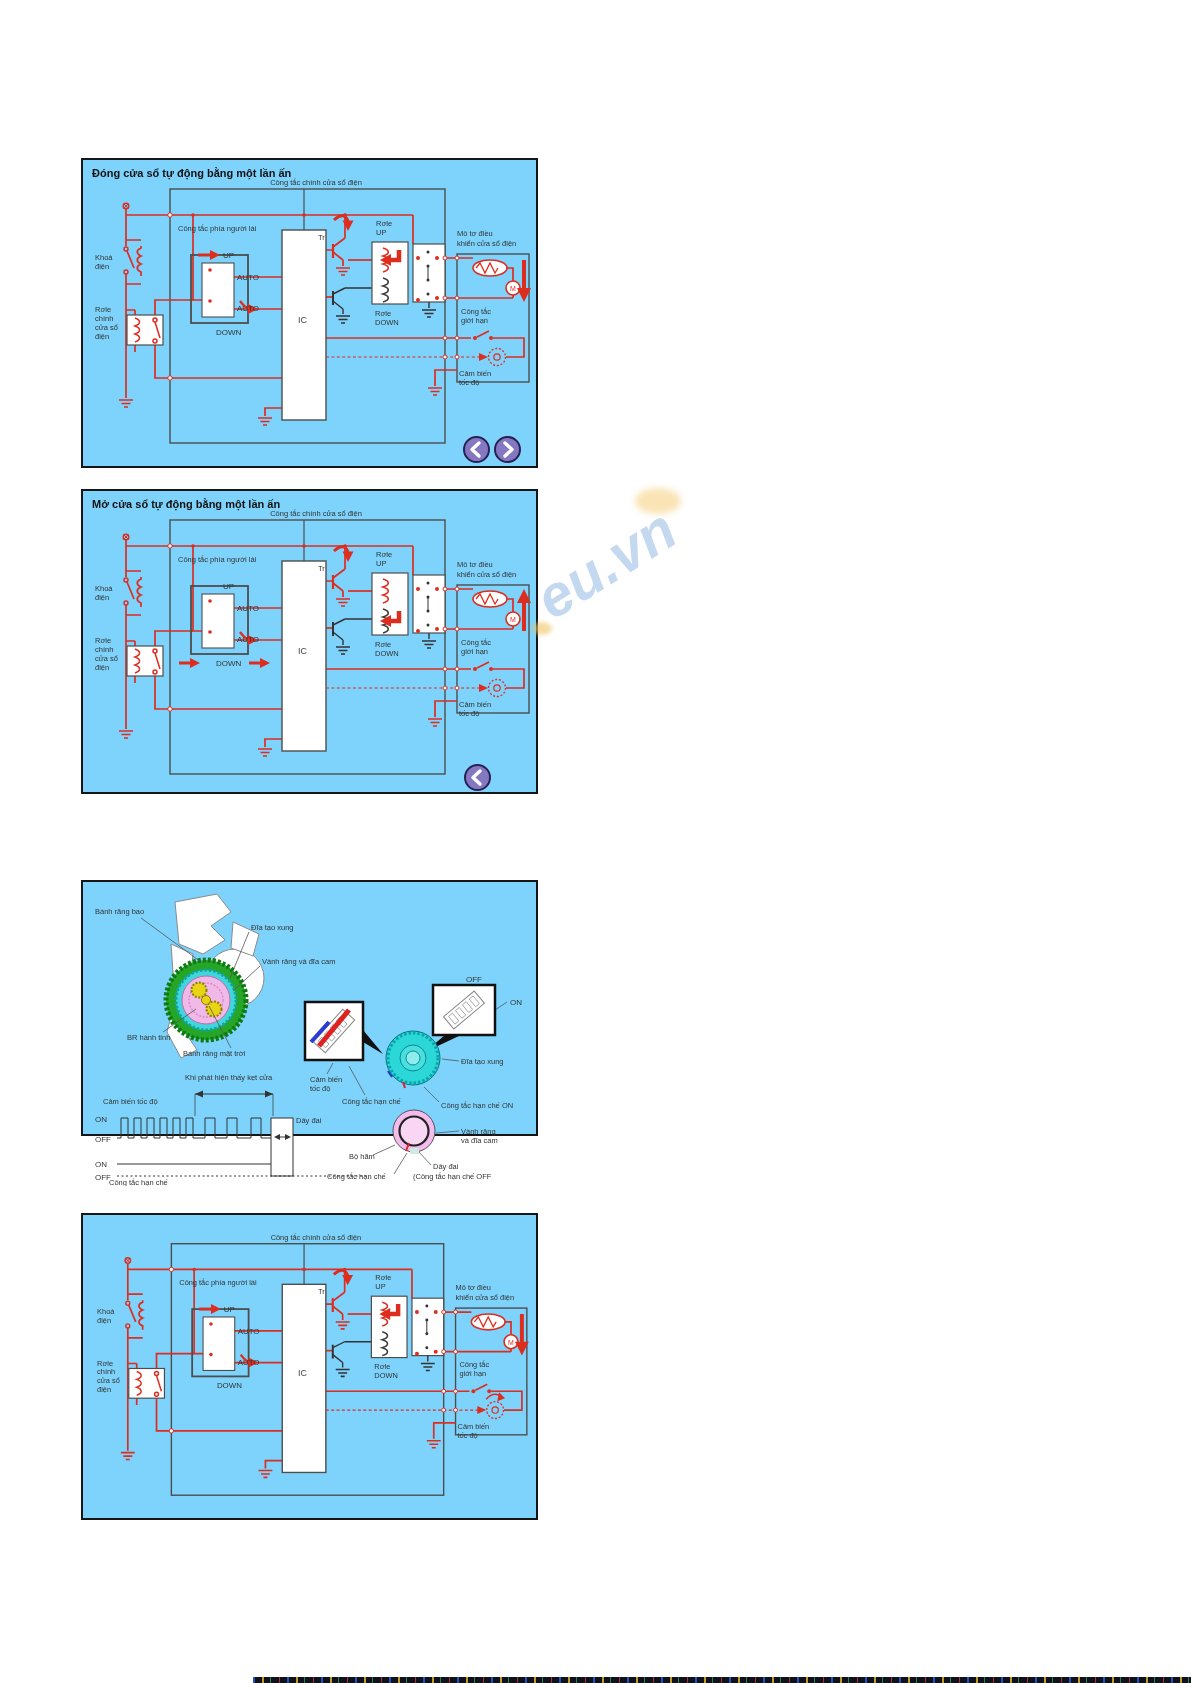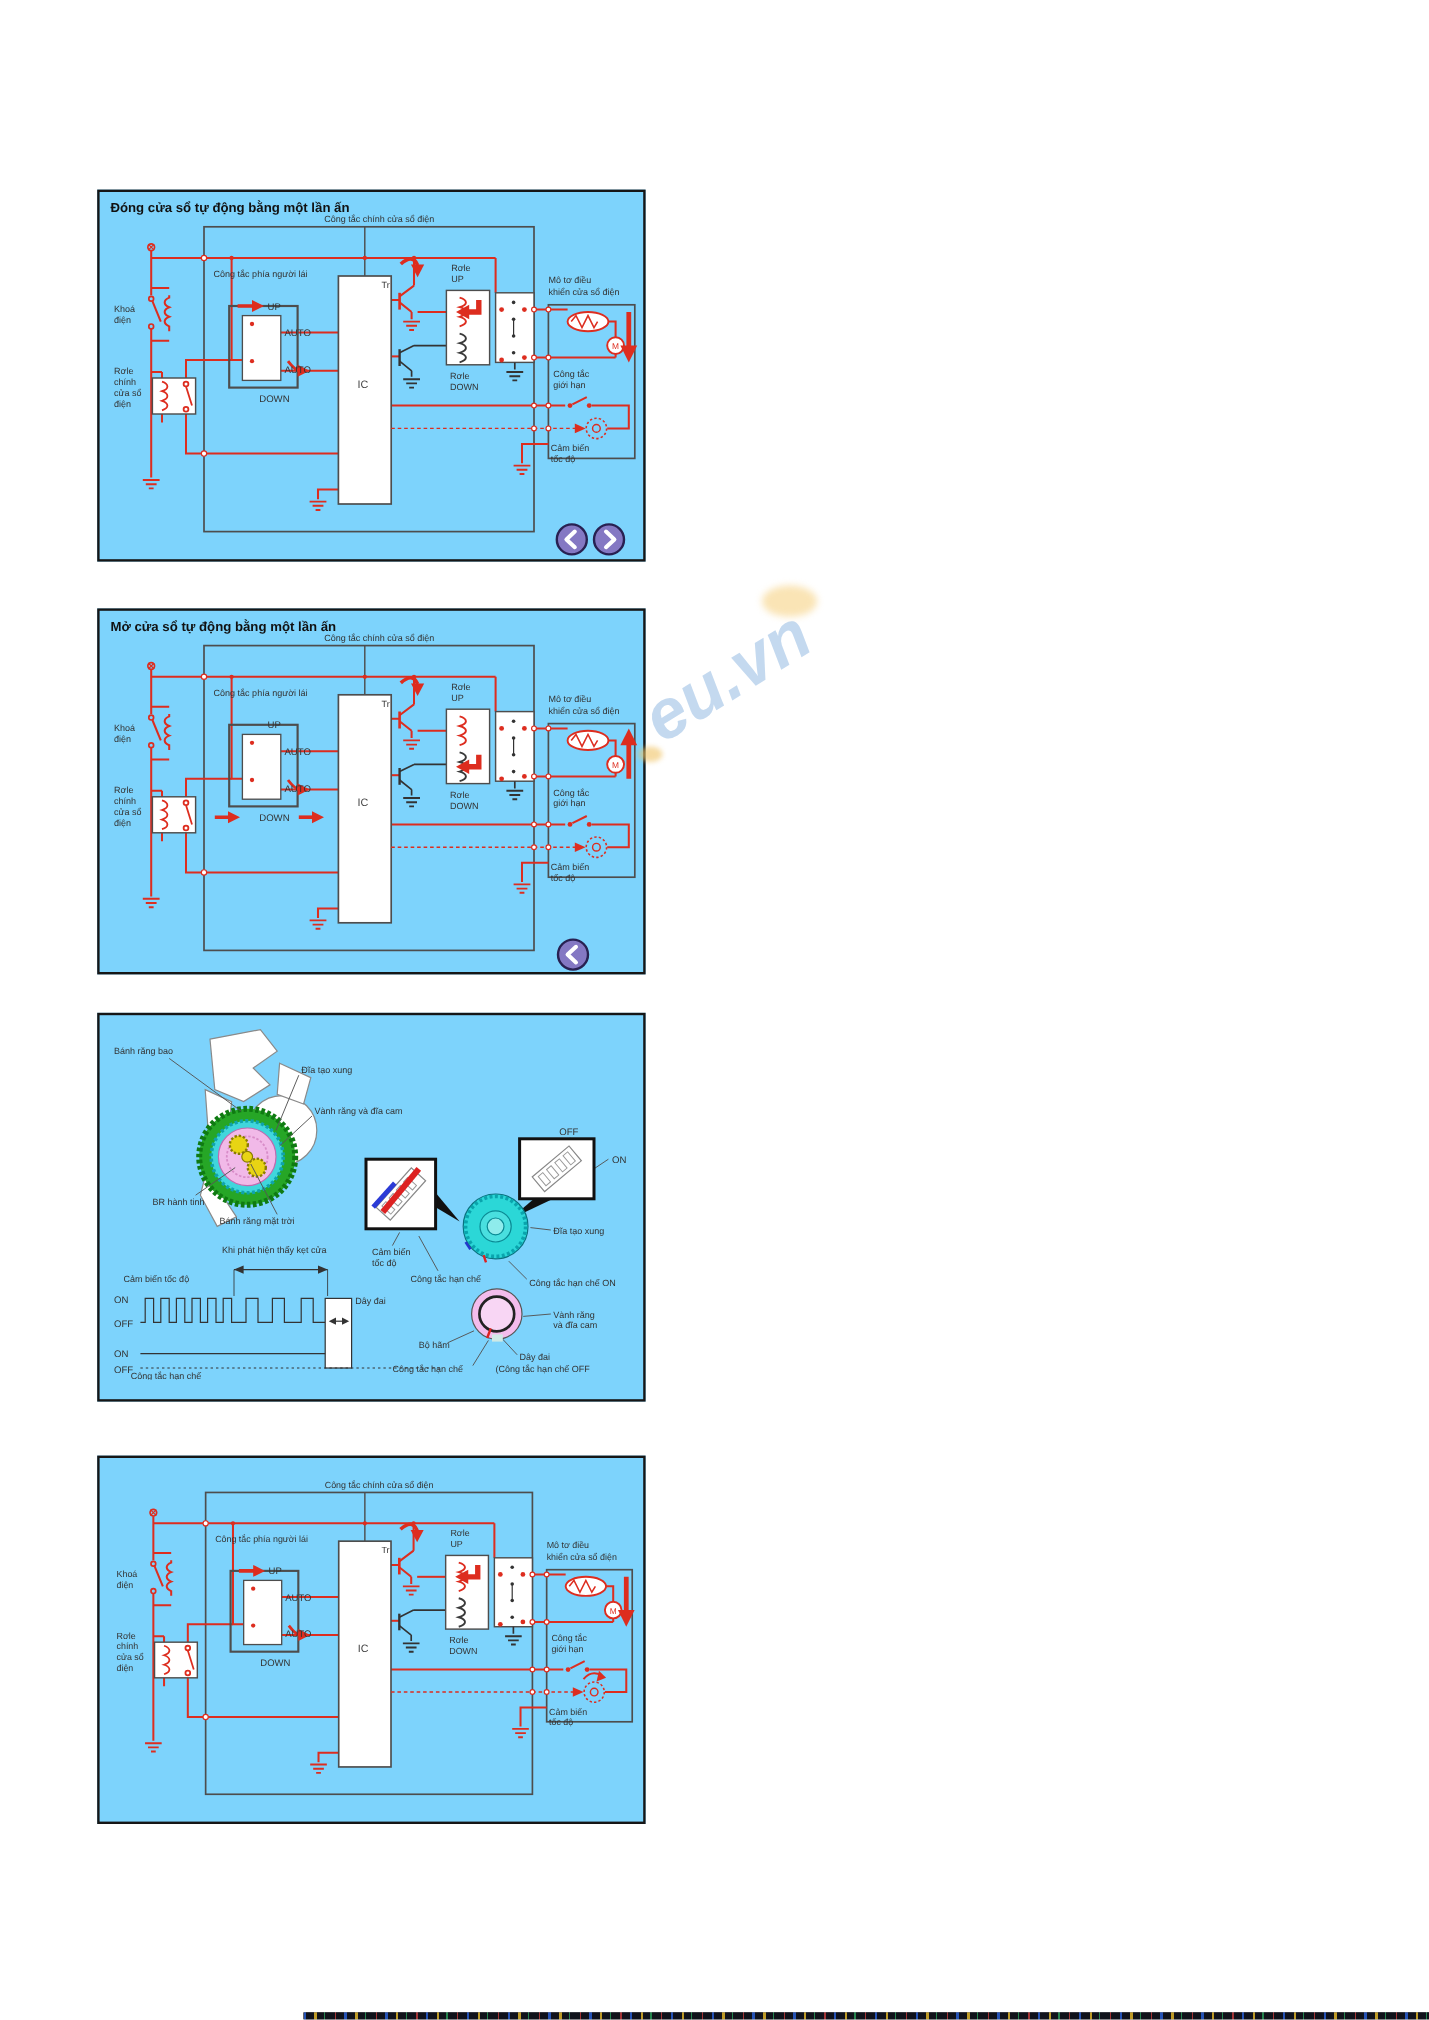--- a/index.html
+++ b/index.html
@@ -1,22 +1,22 @@
 <!DOCTYPE html>
 <html><head>
 <meta charset="utf-8">
 <style>
   html,body{margin:0;padding:0}
   body{width:1191px;height:1683px;background:#ffffff;position:relative;
        font-family:"Liberation Sans",sans-serif;overflow:hidden}
   .panel{position:absolute;left:81px;width:457px;background:#7dd3fc;
          border:2px solid #161616;box-sizing:border-box}
   #panel-close{top:158px;height:310px}
-  #panel-open{top:507px;height:305px}
-  #panel-mech{top:844px;height:324px}
+  #panel-open{top:489px;height:305px}
+  #panel-mech{top:880px;height:256px}
   #panel-plain{top:1213px;height:307px}
   .psvg{position:absolute;left:0;top:0;display:block}
   .navbtn{position:absolute;width:27px;height:27px;border-radius:50%;
           background:#8478c3;border:2px solid #282152;padding:0;cursor:pointer;
           box-sizing:border-box;display:block}
   .navbtn svg{display:block}
   .watermark{position:absolute;left:470px;top:470px;width:260px;height:190px;
              pointer-events:none;z-index:6}
   .watermark .wmtext{position:absolute;left:60px;top:60px;
              font-size:58px;font-style:italic;font-weight:bold;

